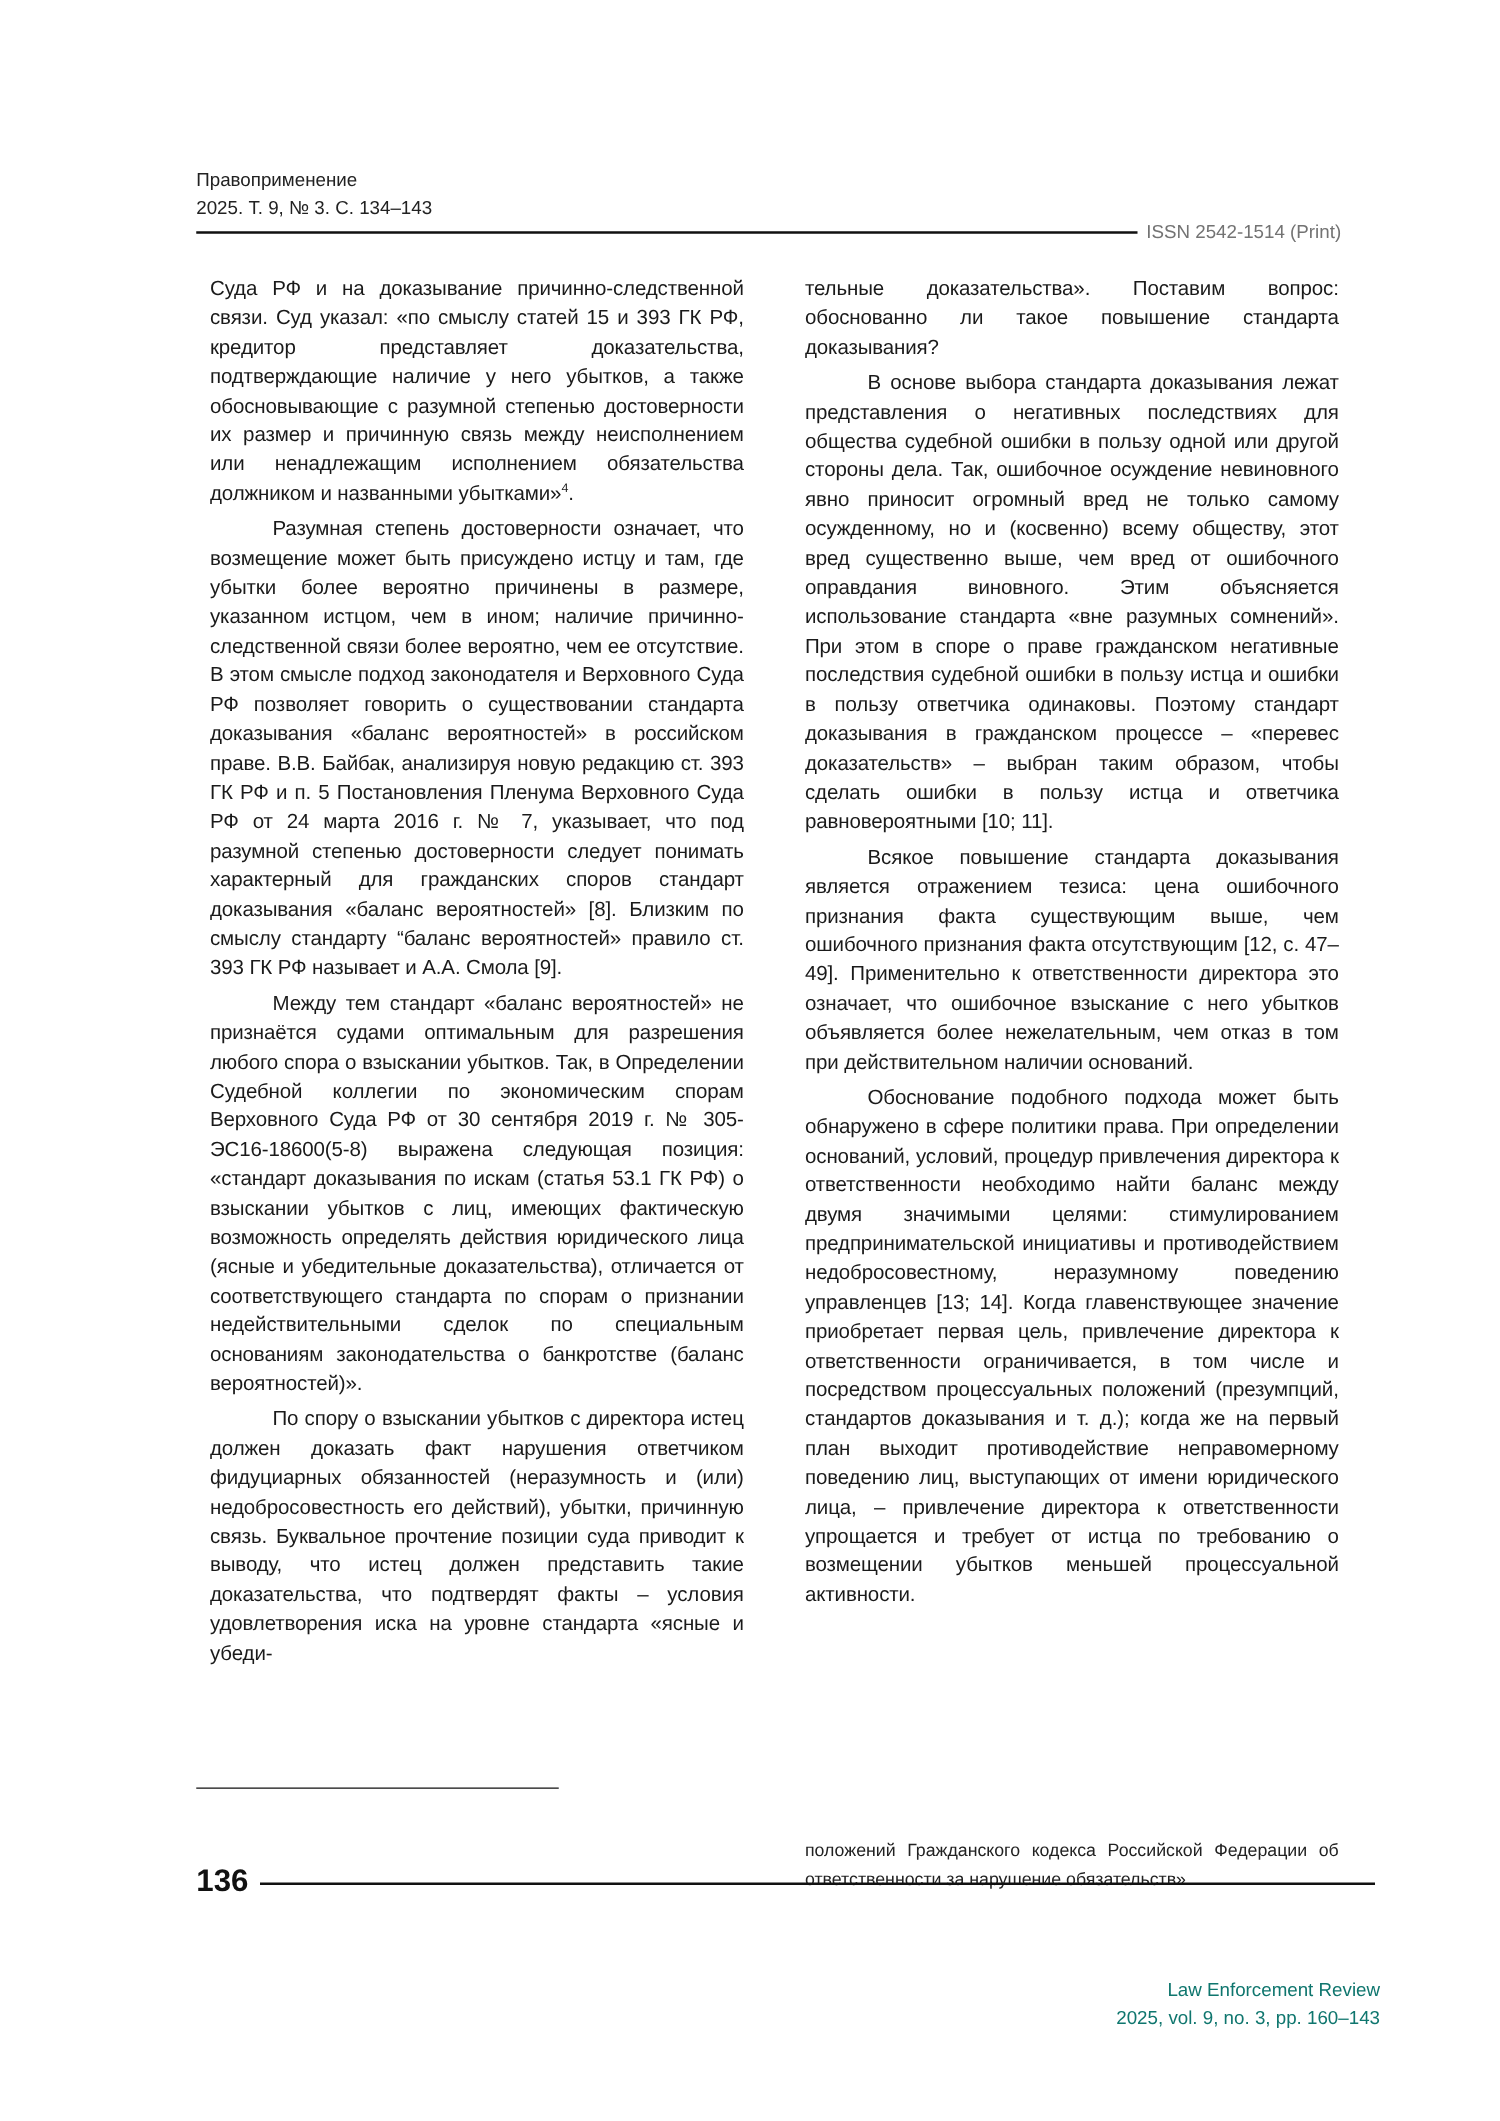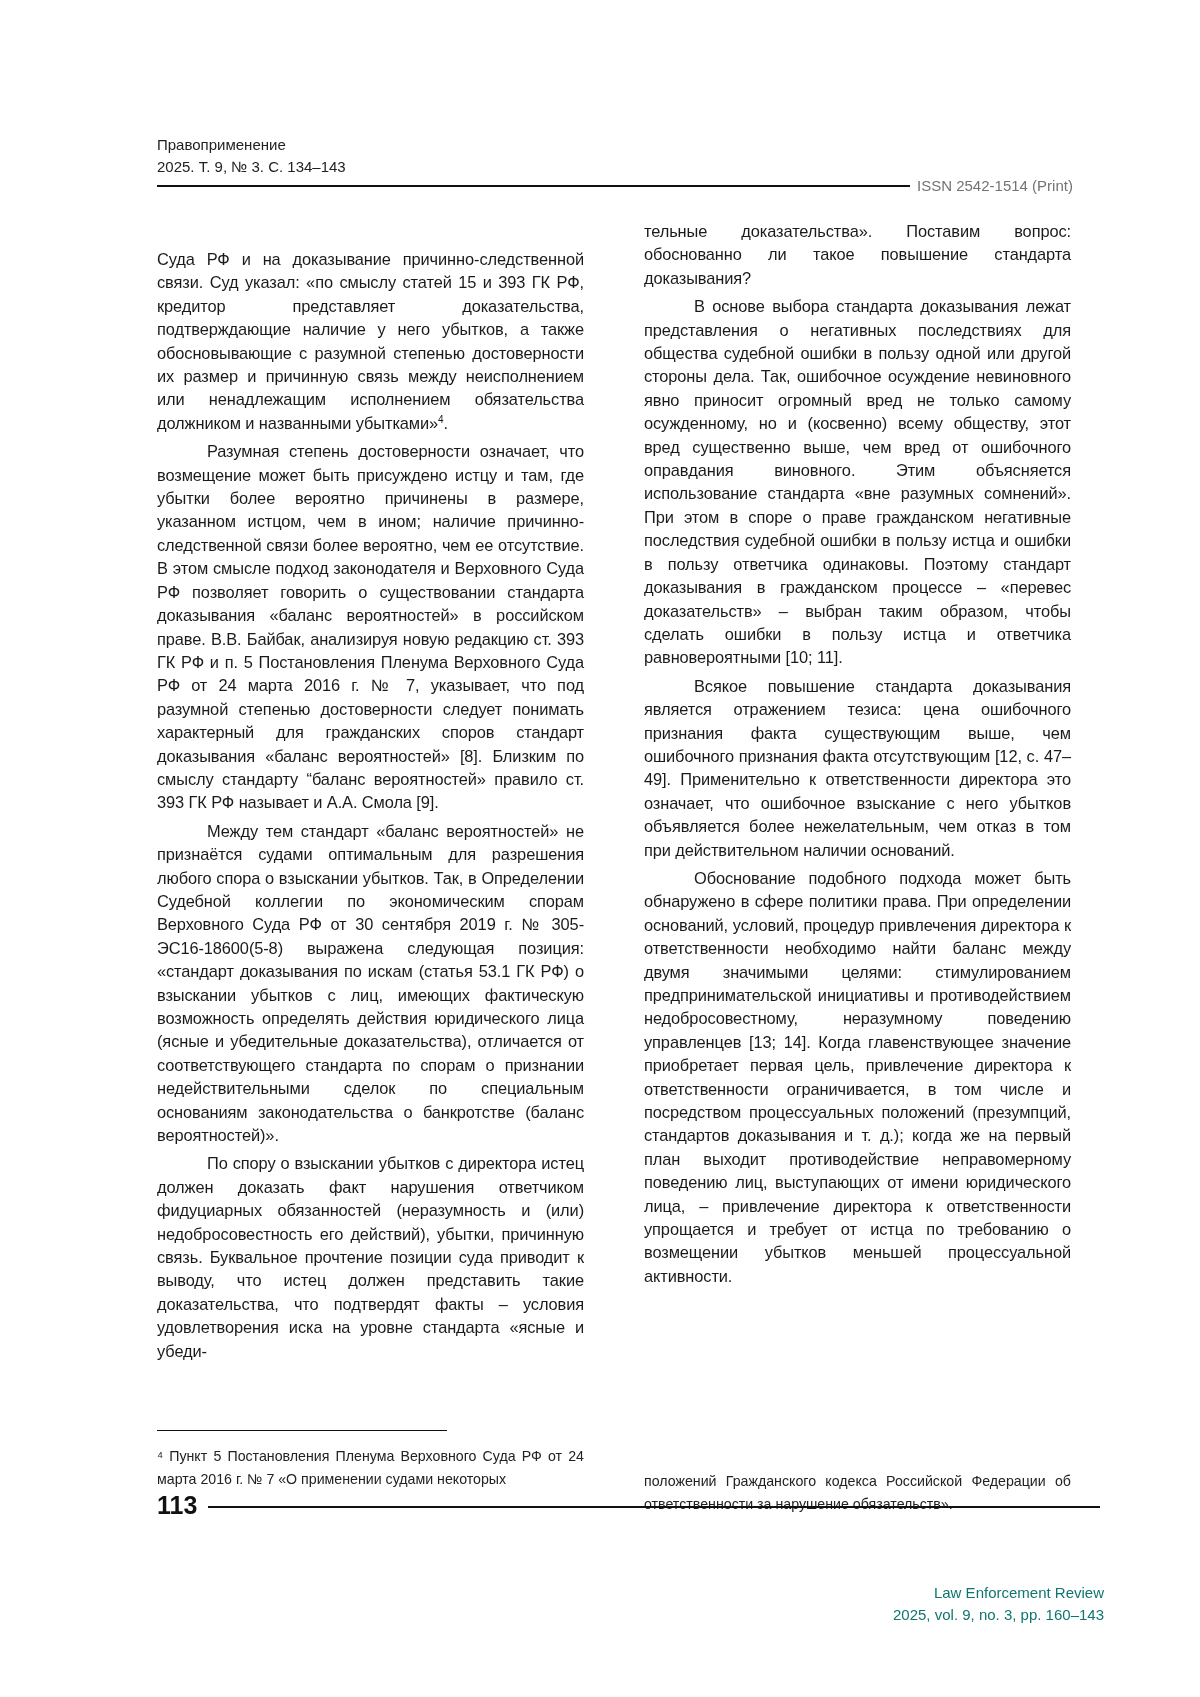--- a/index.html
+++ b/index.html
@@ -6,21 +6,21 @@
   body { width: 1200px; height: 1697px; position: relative; overflow: hidden;
          font-family: "Liberation Sans", "DejaVu Sans", sans-serif; color: #1a1a1a; }
   .page { position: absolute; left: 0; top: 0; width: 1200px; height: 1609px; padding-left: 32px; }
 
   .hdr-left { position: absolute; left: 157px; top: 134px; font-size: 15px; line-height: 22px; color: #222; }
   .hdr-rule { position: absolute; left: 157px; top: 185px; width: 753px; height: 2px; background: #111; }
   .hdr-issn { position: absolute; left: 917px; top: 177px; font-size: 15px; color: #737373; white-space: nowrap; }
 
   .col { position: absolute; top: 220px; width: 427px; font-size: 16.4px; line-height: 23.4px;
          text-align: justify; color: #1a1a1a; letter-spacing: -0.1px; }
-  .col.left { left: 157px; margin-top: 28px; }
+  .col.left { left: 168px; }
   .col.right { left: 644px; }
   .col p { margin: 0 0 5px 0; text-indent: 0; hyphens: manual; }
   .col p.ind { text-indent: 50px; }
   sup { font-size: 10px; line-height: 0; }
 
   .fn-rule { position: absolute; left: 157px; top: 1430px; width: 290px; height: 1px; background: #111; }
   .fn { position: absolute; top: 1445px; width: 427px; font-size: 14.2px; line-height: 22.5px; text-align: justify; color: #222; }
   .fn.left { left: 157px; }
   .fn.right { left: 644px; margin-top: 25px; }
 
@@ -49,24 +49,23 @@
   </div>
 
   <div class="col right">
     <p>тельные доказательства». Поставим вопрос: обоснованно ли такое повышение стандарта доказывания?</p>
     <p class="ind">В основе выбора стандарта доказывания лежат представления о негативных последствиях для общества судебной ошибки в пользу одной или другой стороны дела. Так, ошибочное осуждение невиновного явно приносит огромный вред не только самому осужденному, но и (косвенно) всему обществу, этот вред существенно выше, чем вред от ошибочного оправдания виновного. Этим объясняется использование стандарта «вне разумных сомнений». При этом в споре о праве гражданском негативные последствия судебной ошибки в пользу истца и ошибки в пользу ответчика одинаковы. Поэтому стандарт доказывания в гражданском процессе – «перевес доказательств» – выбран таким образом, чтобы сделать ошибки в пользу истца и ответчика равновероятными [10; 11].</p>
     <p class="ind">Всякое повышение стандарта доказывания является отражением тезиса: цена ошибочного признания факта существующим выше, чем ошибочного признания факта отсутствующим [12, с. 47–49]. Применительно к ответственности директора это означает, что ошибочное взыскание с него убытков объявляется более нежелательным, чем отказ в том при действительном наличии оснований.</p>
     <p class="ind">Обоснование подобного подхода может быть обнаружено в сфере политики права. При определении оснований, условий, процедур привлечения директора к ответственности необходимо найти баланс между двумя значимыми целями: стимулированием предпринимательской инициативы и противодействием недобросовестному, неразумному поведению управленцев [13; 14]. Когда главенствующее значение приобретает первая цель, привлечение директора к ответственности ограничивается, в том числе и посредством процессуальных положений (презумпций, стандартов доказывания и т. д.); когда же на первый план выходит противодействие неправомерному поведению лиц, выступающих от имени юридического лица, – привлечение директора к ответственности упрощается и требует от истца по требованию о возмещении убытков меньшей процессуальной активности.</p>
   </div>
 
   <div class="fn-rule"></div>
-  <div class="fn left">⁴ Пункт 5 Постановления Пленума Верховного Суда РФ от 24 марта 2016 г. № 7 «О применении судами некоторых</div>
   <div class="fn right">положений Гражданского кодекса Российской Федерации об ответственности за нарушение обязательств».</div>
 
-  <div class="pg-num">113</div>
+  <div class="pg-num">136</div>
   <div class="pg-rule"></div>
 
   <div class="ftr-right">
     <div>Law Enforcement Review</div>
     <div>2025, vol. 9, no. 3, pp. 160–143</div>
   </div>
 
 </div>
 
 </body></html>

